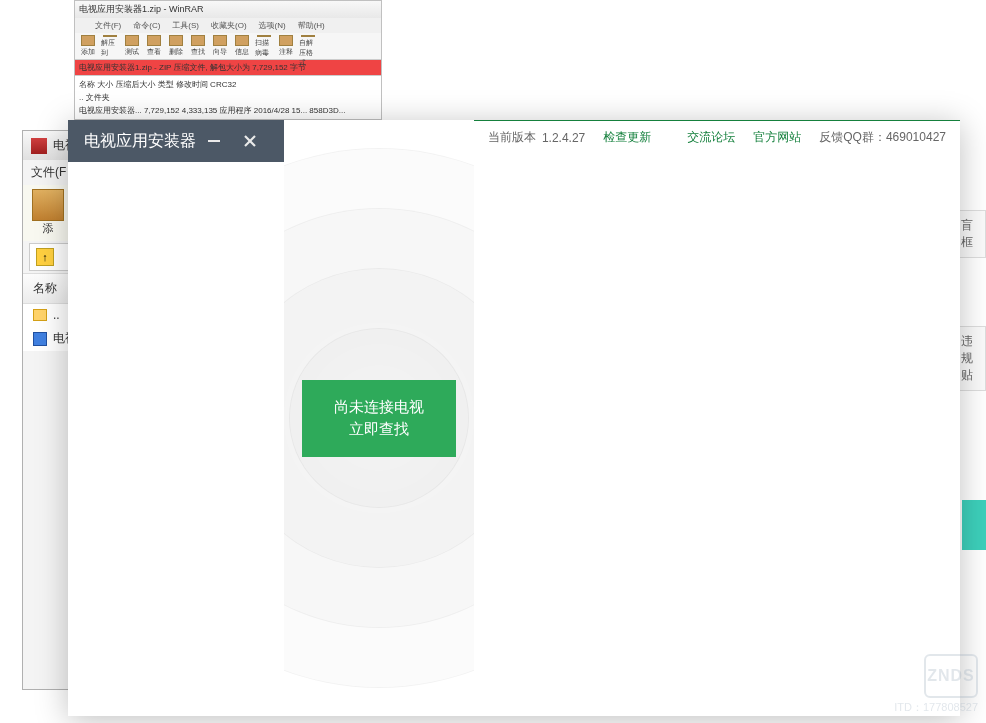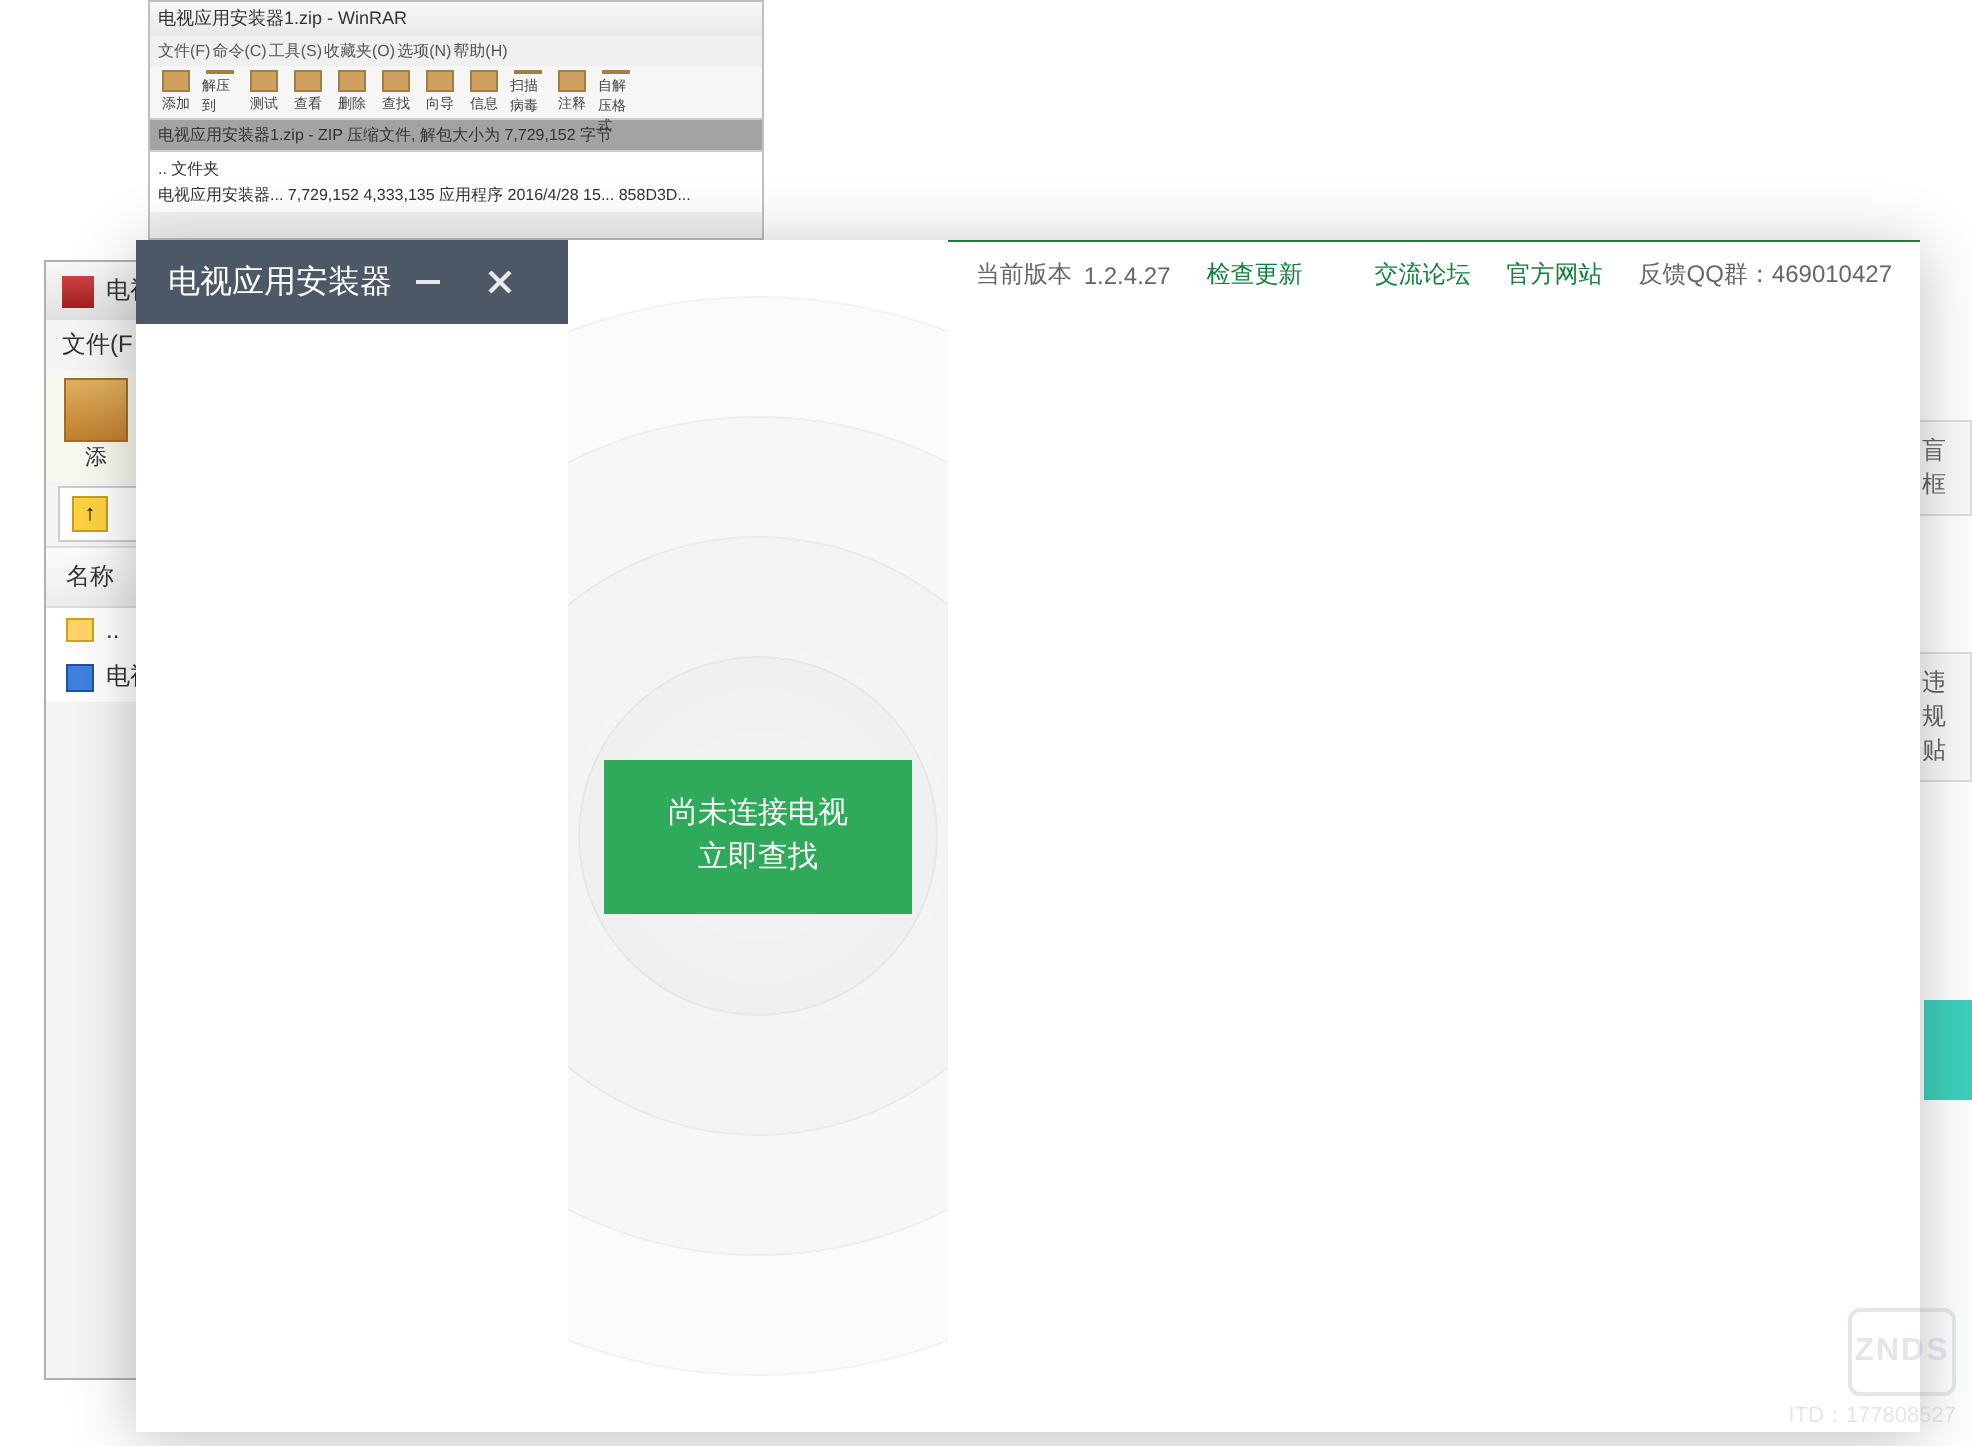--- a/index.html
+++ b/index.html
@@ -25,25 +25,25 @@
       z-index: 1;
       margin-left: 46px;
     }
     .bg-winrar-small-title {
       background: linear-gradient(#f8f8f8, #e8e8e8);
       padding: 2px 4px;
       font-size: 9px;
       color: #333;
     }
     .bg-winrar-small-menu {
-      padding: 2px 4px;
+      padding: 2px 20px;
       font-size: 8px;
       color: #555;
       display: flex;
-      gap: 1px;
+      gap: 12px;
     }
     .bg-winrar-small-toolbar {
       display: flex;
       gap: 4px;
       padding: 2px 4px;
       background: #f6f6f6;
     }
     .bg-winrar-small-toolbar .tb-btn {
       width: 18px;
       height: 22px;
@@ -54,21 +54,21 @@
       color: #444;
     }
     .bg-winrar-small-toolbar .tb-icon {
       width: 14px;
       height: 14px;
       background: #d0a060;
       border: 1px solid #a08040;
       margin-bottom: 1px;
     }
     .bg-winrar-small-path {
-      background: #a3a3a3;
+      background: #ef4444;
       padding: 2px 4px;
       font-size: 8px;
       border-top: 1px solid #ccc;
       border-bottom: 1px solid #ccc;
       color: #333;
     }
     .bg-winrar-small-list {
       background: #fff;
       padding: 2px 4px;
       font-size: 8px;
@@ -386,20 +386,21 @@
         <div class="tb-icon"></div>
         <span>注释</span>
       </div>
     <div class="tb-btn">
         <div class="tb-icon"></div>
         <span>自解压格式</span>
       </div>
   </div>
   <div class="bg-winrar-small-path">电视应用安装器1.zip - ZIP 压缩文件, 解包大小为 7,729,152 字节</div>
   <div class="bg-winrar-small-list">
+    <div class="bg-winrar-small-list-row">名称     大小   压缩后大小   类型         修改时间        CRC32</div>
     <div class="bg-winrar-small-list-row">..                                   文件夹</div>
     <div class="bg-winrar-small-list-row">电视应用安装器...   7,729,152   4,333,135   应用程序   2016/4/28 15...   858D3D...</div>
   </div>
 </div>
 
 <div class="bg-winrar-mid">
   <div class="bg-winrar-mid-title">
     <span class="rar-icon"></span>
     <span>电视</span>
   </div>

